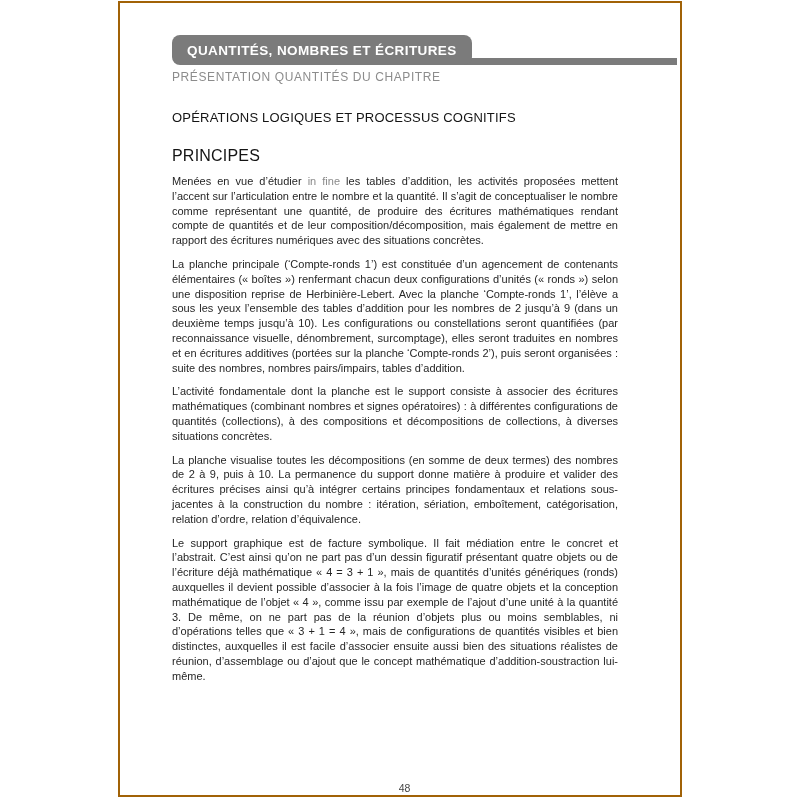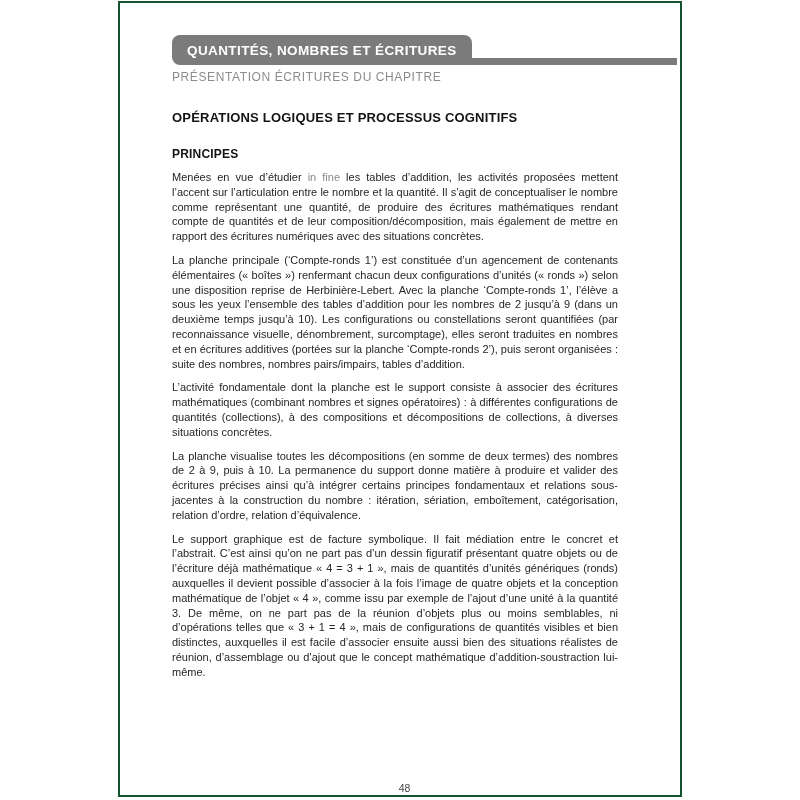--- a/index.html
+++ b/index.html
@@ -2,42 +2,42 @@
 <html><head>
 <meta charset="utf-8">
 <style>
   html, body { margin:0; padding:0; background:#ffffff; }
   body { width:800px; height:800px; font-family:"Liberation Sans", sans-serif; }
   .canvas { position:relative; width:800px; height:800px; background:#ffffff; overflow:hidden; }
 
   .page {
     position:absolute; left:118px; top:1px; width:564px; height:796px;
     box-sizing:border-box; background:#ffffff;
-    border:2px solid #14532d;
+    border:2px solid #a16207;
   }
   .page-inner { position:relative; width:100%; height:100%; }
 
   .banner-row { display:flex; align-items:flex-end; margin:32px 3px 0 52px; }
   .tab {
     background:#7b7b7b; color:#ffffff; font-weight:bold;
     font-size:13.5px; letter-spacing:0.4px;
     padding:8px 15px 7px 15px; border-radius:8px;
     position:relative; z-index:2; white-space:nowrap;
   }
   .bar { flex:1; height:7px; background:#7b7b7b; margin-left:-8px; position:relative; z-index:1; }
 
   .subtitle {
     margin:5px 62px 0 52px; font-size:12px; color:#8c8c8c; letter-spacing:0.6px;
   }
 
   .h-section {
-    margin:26px 62px 0 52px; font-size:13px; font-weight:bold;
+    margin:26px 62px 0 52px; font-size:13px; font-weight:normal;
     color:#141414; letter-spacing:0.2px;
   }
-  #principes-heading { margin-top:22px; font-size:12px; }
+  #principes-heading { margin-top:22px; font-size:16px; }
 
   .body-par {
     margin:9px 62px 0 52px; font-size:11px; line-height:14.8px;
     color:#262626; text-align:justify;
   }
   .body-par .em { color:#8a8a8a; }
 
   .pagenum {
     position:absolute; bottom:33px; left:9px; right:0;
     text-align:center; font-size:10.5px; color:#454545;
@@ -50,21 +50,21 @@
   <div class="page">
     <div class="page-inner">
 
       <div class="banner-row">
         <div class="tab">
           <span>QUANTITÉS, NOMBRES ET ÉCRITURES</span>
         </div>
         <div class="bar"></div>
       </div>
 
-      <div class="subtitle">PRÉSENTATION ÉCRITURES DU CHAPITRE</div>
+      <div class="subtitle">PRÉSENTATION QUANTITÉS DU CHAPITRE</div>
 
       <div class="h-section">OPÉRATIONS LOGIQUES ET PROCESSUS COGNITIFS</div>
 
 
       <div class="h-section" id="principes-heading">PRINCIPES</div>
 
       <div>
           <p class="body-par"><span>Menées en vue d’étudier </span><span class="em">in fine</span><span> les tables d’addition, les activités proposées mettent l’accent sur l’articulation entre le nombre et la quantité. Il s’agit de conceptualiser le nombre comme représentant une quantité, de produire des écritures mathématiques rendant compte de quantités et de leur composition/décomposition, mais également de mettre en rapport des écritures numériques avec des situations concrètes.</span></p>
           <p class="body-par"><span>La planche principale (‘Compte-ronds 1’) est constituée d’un agencement de contenants élémentaires (« boîtes ») renfermant chacun deux configurations d’unités (« ronds ») selon une disposition reprise de Herbinière-Lebert. Avec la planche ‘Compte-ronds 1’, l’élève a sous les yeux l’ensemble des tables d’addition pour les nombres de 2 jusqu’à 9 (dans un deuxième temps jusqu’à 10). Les configurations ou constellations seront quantifiées (par reconnaissance visuelle, dénombrement, surcomptage), elles seront traduites en nombres et en écritures additives (portées sur la planche ‘Compte-ronds 2’), puis seront organisées : suite des nombres, nombres pairs/impairs, tables d’addition.</span></p>
           <p class="body-par"><span>L’activité fondamentale dont la planche est le support consiste à associer des écritures mathématiques (combinant nombres et signes opératoires) : à différentes configurations de quantités (collections), à des compositions et décompositions de collections, à diverses situations concrètes.</span></p>

